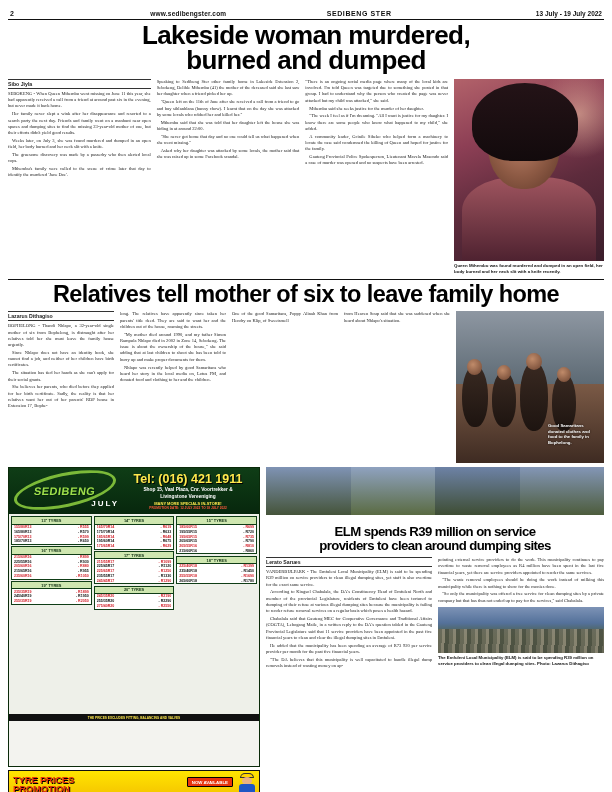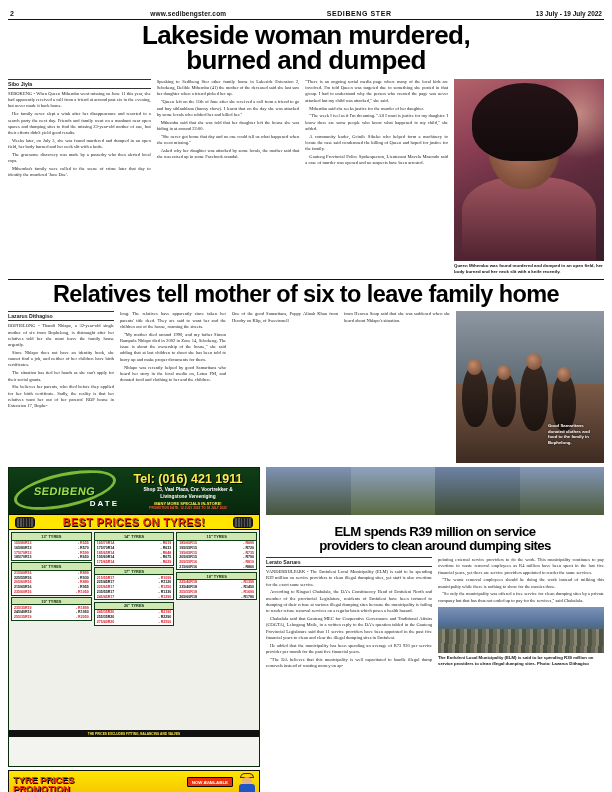--- a/index.html
+++ b/index.html
@@ -375,36 +375,31 @@
 
   <div class="lower">
 
     <div class="lower-left">
 
       <div class="ad-tyre">
         <div class="ad-top">
           <div class="ad-logo">
             <div class="swoosh"></div>
             <div class="lg1">SEDIBENG</div>
-            <div class="lg2">DATE</div>
+            <div class="lg2">JULY</div>
           </div>
           <div class="ad-tel">
             <div class="t1">Tel: (016) 421 1911</div>
             <div class="t2">Shop 15, Vaal Plaza, Cnr. Voortrekker &amp;</div>
             <div class="t2">Livingstone Vereeniging</div>
             <div class="t3">MANY MORE SPECIALS IN-STORE!</div>
             <div class="t4">PROMOTION DATE: 12 JULY 2022 TO 18 JULY 2022</div>
           </div>
         </div>
 
-        <div class="ad-banner">
-          <span class="tyre-ico l"></span>
-          <span class="bt">BEST PRICES ON TYRES!</span>
-          <span class="tyre-ico r"></span>
-        </div>
 
         <div class="tbl-wrap">
           <div class="tbl-col">
               <div class="tbl-blk">
                 <div class="tbl-hd">13" TYRES</div>
                 <div class="tbl-row a">
                   <span>155/80R13</span>
                   <span>- R555</span>
                 </div>
                 <div class="tbl-row b">

